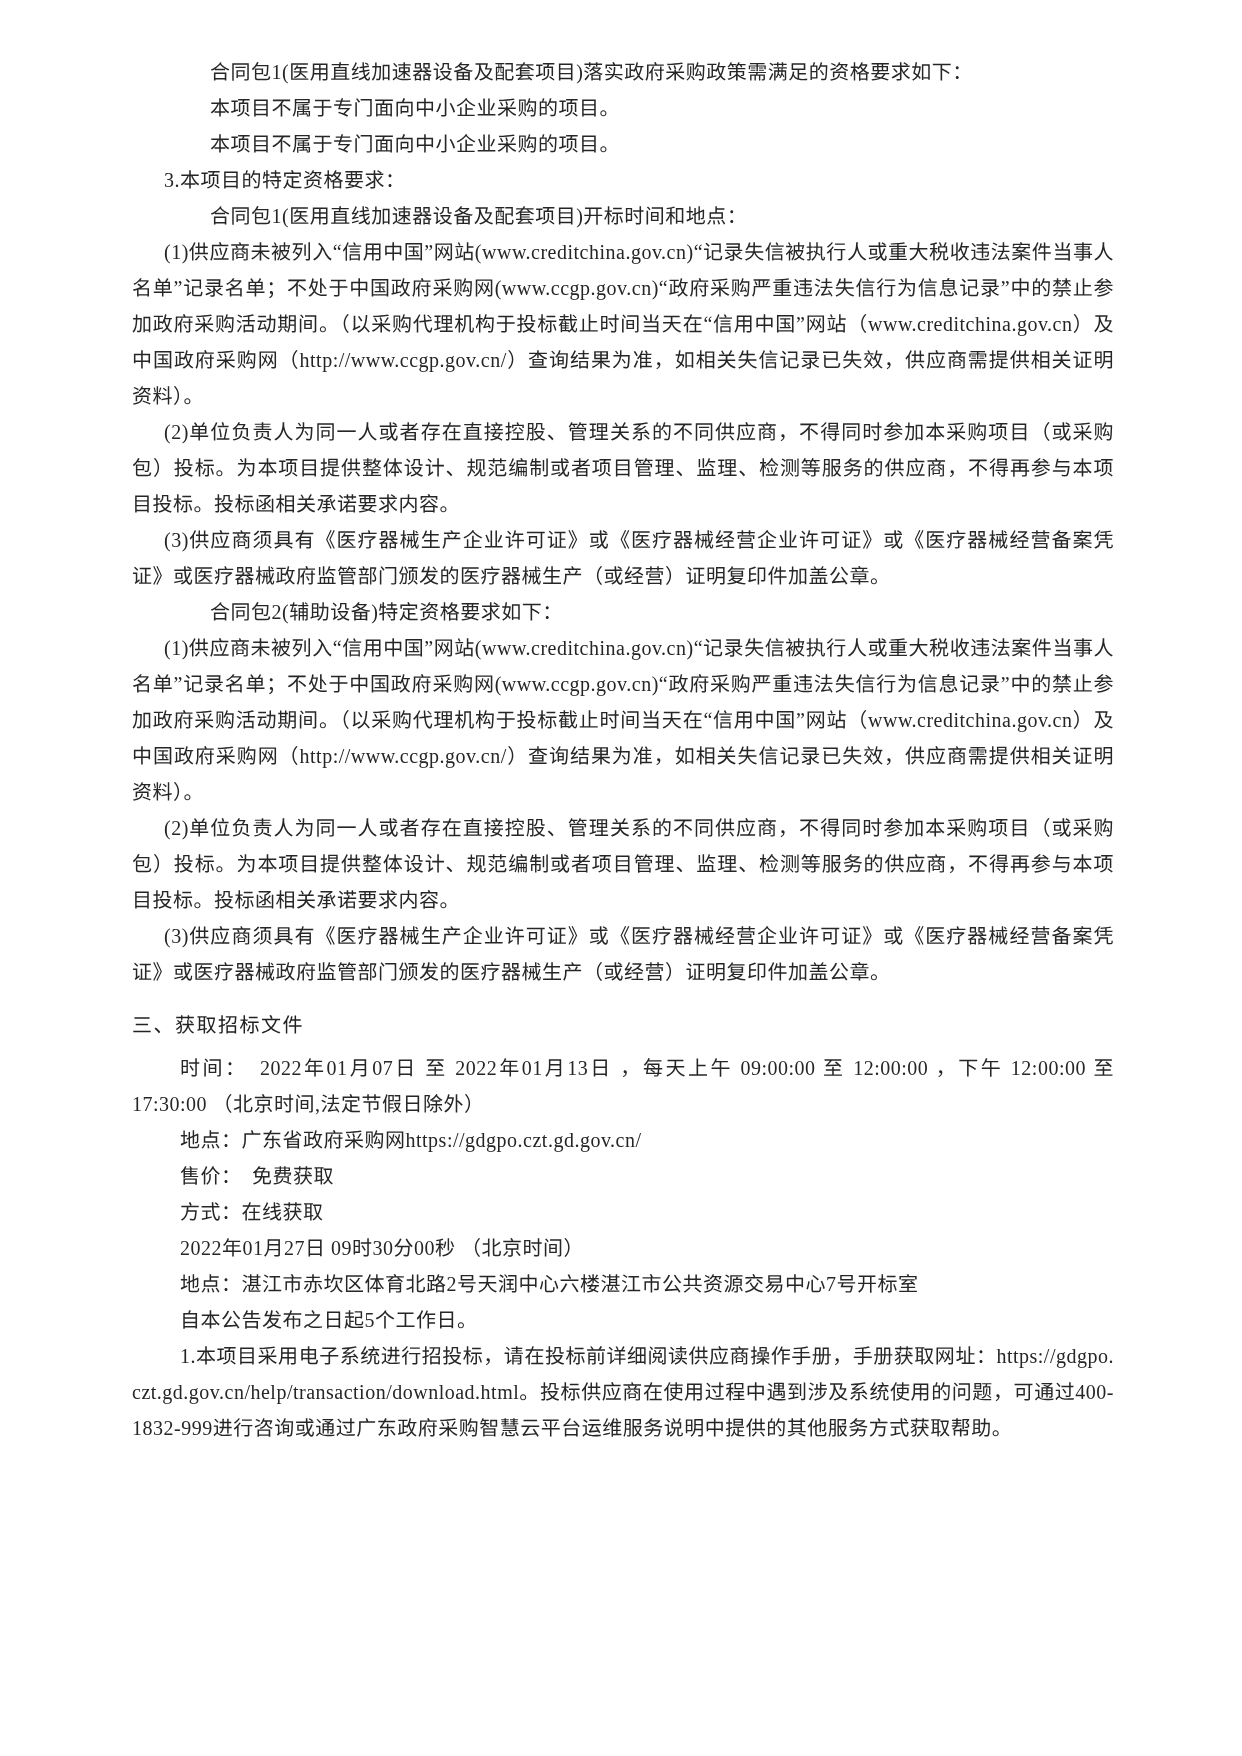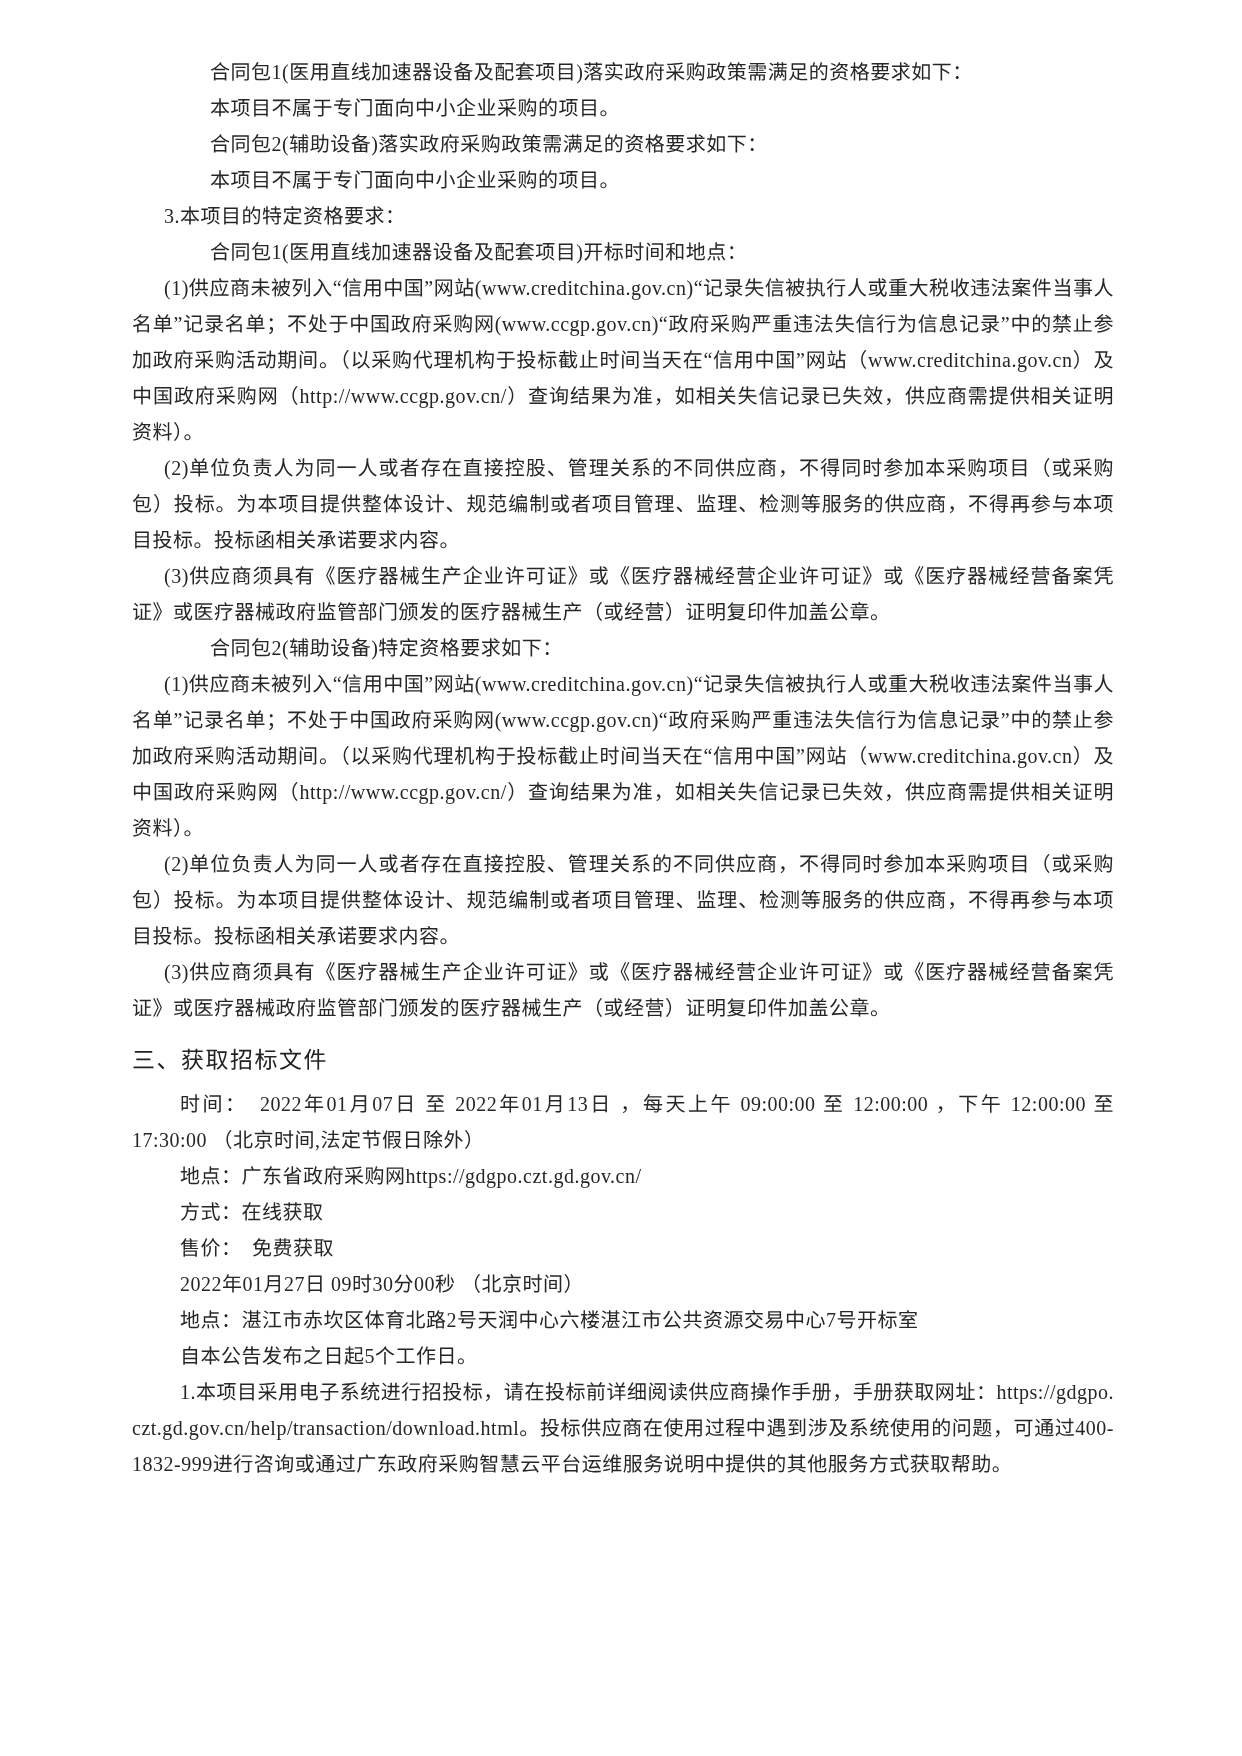--- a/index.html
+++ b/index.html
@@ -21,57 +21,56 @@
     letter-spacing: 0.5px;
   }
   .page p {
     margin: 0;
     overflow-wrap: break-word;
   }
   .indent-item  { text-indent: 32px; font-family: Liberation Serif, serif; }   
   .indent-colon { text-indent: 48px; }   
   .indent-deep  { text-indent: 78px; }   
   .section-heading {
-    font-size: 23px;
+    font-size: 20px;
     font-weight: normal;
     color: #222222;
     line-height: 40px;
     margin: 15px 0 5px 0;
     text-align: left;
     letter-spacing: 1.5px;
   }
   .break-all { word-break: break-all; }
 </style>
 </head>
 <body>
 
 <div class="page">
 
   <p class="indent-deep">合同包1(医用直线加速器设备及配套项目)落实政府采购政策需满足的资格要求如下：</p>
   <p class="indent-deep">本项目不属于专门面向中小企业采购的项目。</p>
-  <p class="indent-deep">合同包2(辅助设备)落实政府采购政策需满足的资格要求如下：</p>
   <p class="indent-deep">本项目不属于专门面向中小企业采购的项目。</p>
 
   <p class="indent-item">3.本项目的特定资格要求：</p>
 
   <p class="indent-deep">合同包1(医用直线加速器设备及配套项目)开标时间和地点：</p>
   <p class="indent-item">(1)供应商未被列入“信用中国”网站(www.creditchina.gov.cn)“记录失信被执行人或重大税收违法案件当事人名单”记录名单；不处于中国政府采购网(www.ccgp.gov.cn)“政府采购严重违法失信行为信息记录”中的禁止参加政府采购活动期间。（以采购代理机构于投标截止时间当天在“信用中国”网站（www.creditchina.gov.cn）及中国政府采购网（http://www.ccgp.gov.cn/）查询结果为准，如相关失信记录已失效，供应商需提供相关证明资料）。</p>
   <p class="indent-item">(2)单位负责人为同一人或者存在直接控股、管理关系的不同供应商，不得同时参加本采购项目（或采购包）投标。为本项目提供整体设计、规范编制或者项目管理、监理、检测等服务的供应商，不得再参与本项目投标。投标函相关承诺要求内容。</p>
   <p class="indent-item">(3)供应商须具有《医疗器械生产企业许可证》或《医疗器械经营企业许可证》或《医疗器械经营备案凭证》或医疗器械政府监管部门颁发的医疗器械生产（或经营）证明复印件加盖公章。</p>
 
   <p class="indent-deep">合同包2(辅助设备)特定资格要求如下：</p>
   <p class="indent-item">(1)供应商未被列入“信用中国”网站(www.creditchina.gov.cn)“记录失信被执行人或重大税收违法案件当事人名单”记录名单；不处于中国政府采购网(www.ccgp.gov.cn)“政府采购严重违法失信行为信息记录”中的禁止参加政府采购活动期间。（以采购代理机构于投标截止时间当天在“信用中国”网站（www.creditchina.gov.cn）及中国政府采购网（http://www.ccgp.gov.cn/）查询结果为准，如相关失信记录已失效，供应商需提供相关证明资料）。</p>
   <p class="indent-item">(2)单位负责人为同一人或者存在直接控股、管理关系的不同供应商，不得同时参加本采购项目（或采购包）投标。为本项目提供整体设计、规范编制或者项目管理、监理、检测等服务的供应商，不得再参与本项目投标。投标函相关承诺要求内容。</p>
   <p class="indent-item">(3)供应商须具有《医疗器械生产企业许可证》或《医疗器械经营企业许可证》或《医疗器械经营备案凭证》或医疗器械政府监管部门颁发的医疗器械生产（或经营）证明复印件加盖公章。</p>
 
   <h2 class="section-heading">三、获取招标文件</h2>
   <p class="indent-colon">时间：　2022年01月07日 至 2022年01月13日 ，每天上午 09:00:00 至 12:00:00 ，下午 12:00:00 至 17:30:00 （北京时间,法定节假日除外）</p>
   <p class="indent-colon">地点：广东省政府采购网https://gdgpo.czt.gd.gov.cn/</p>
+  <p class="indent-colon">售价：　免费获取</p>
   <p class="indent-colon">方式：在线获取</p>
-  <p class="indent-colon">售价：　免费获取</p>
 
   <p class="indent-colon">2022年01月27日  09时30分00秒 （北京时间）</p>
   <p class="indent-colon">地点：湛江市赤坎区体育北路2号天润中心六楼湛江市公共资源交易中心7号开标室</p>
 
   <p class="indent-colon">自本公告发布之日起5个工作日。</p>
 
   <p class="indent-colon break-all">1.本项目采用电子系统进行招投标，请在投标前详细阅读供应商操作手册，手册获取网址：https://gdgpo.czt.gd.gov.cn/help/transaction/download.html。投标供应商在使用过程中遇到涉及系统使用的问题，可通过400-1832-999进行咨询或通过广东政府采购智慧云平台运维服务说明中提供的其他服务方式获取帮助。</p>
 
 </div>
 

